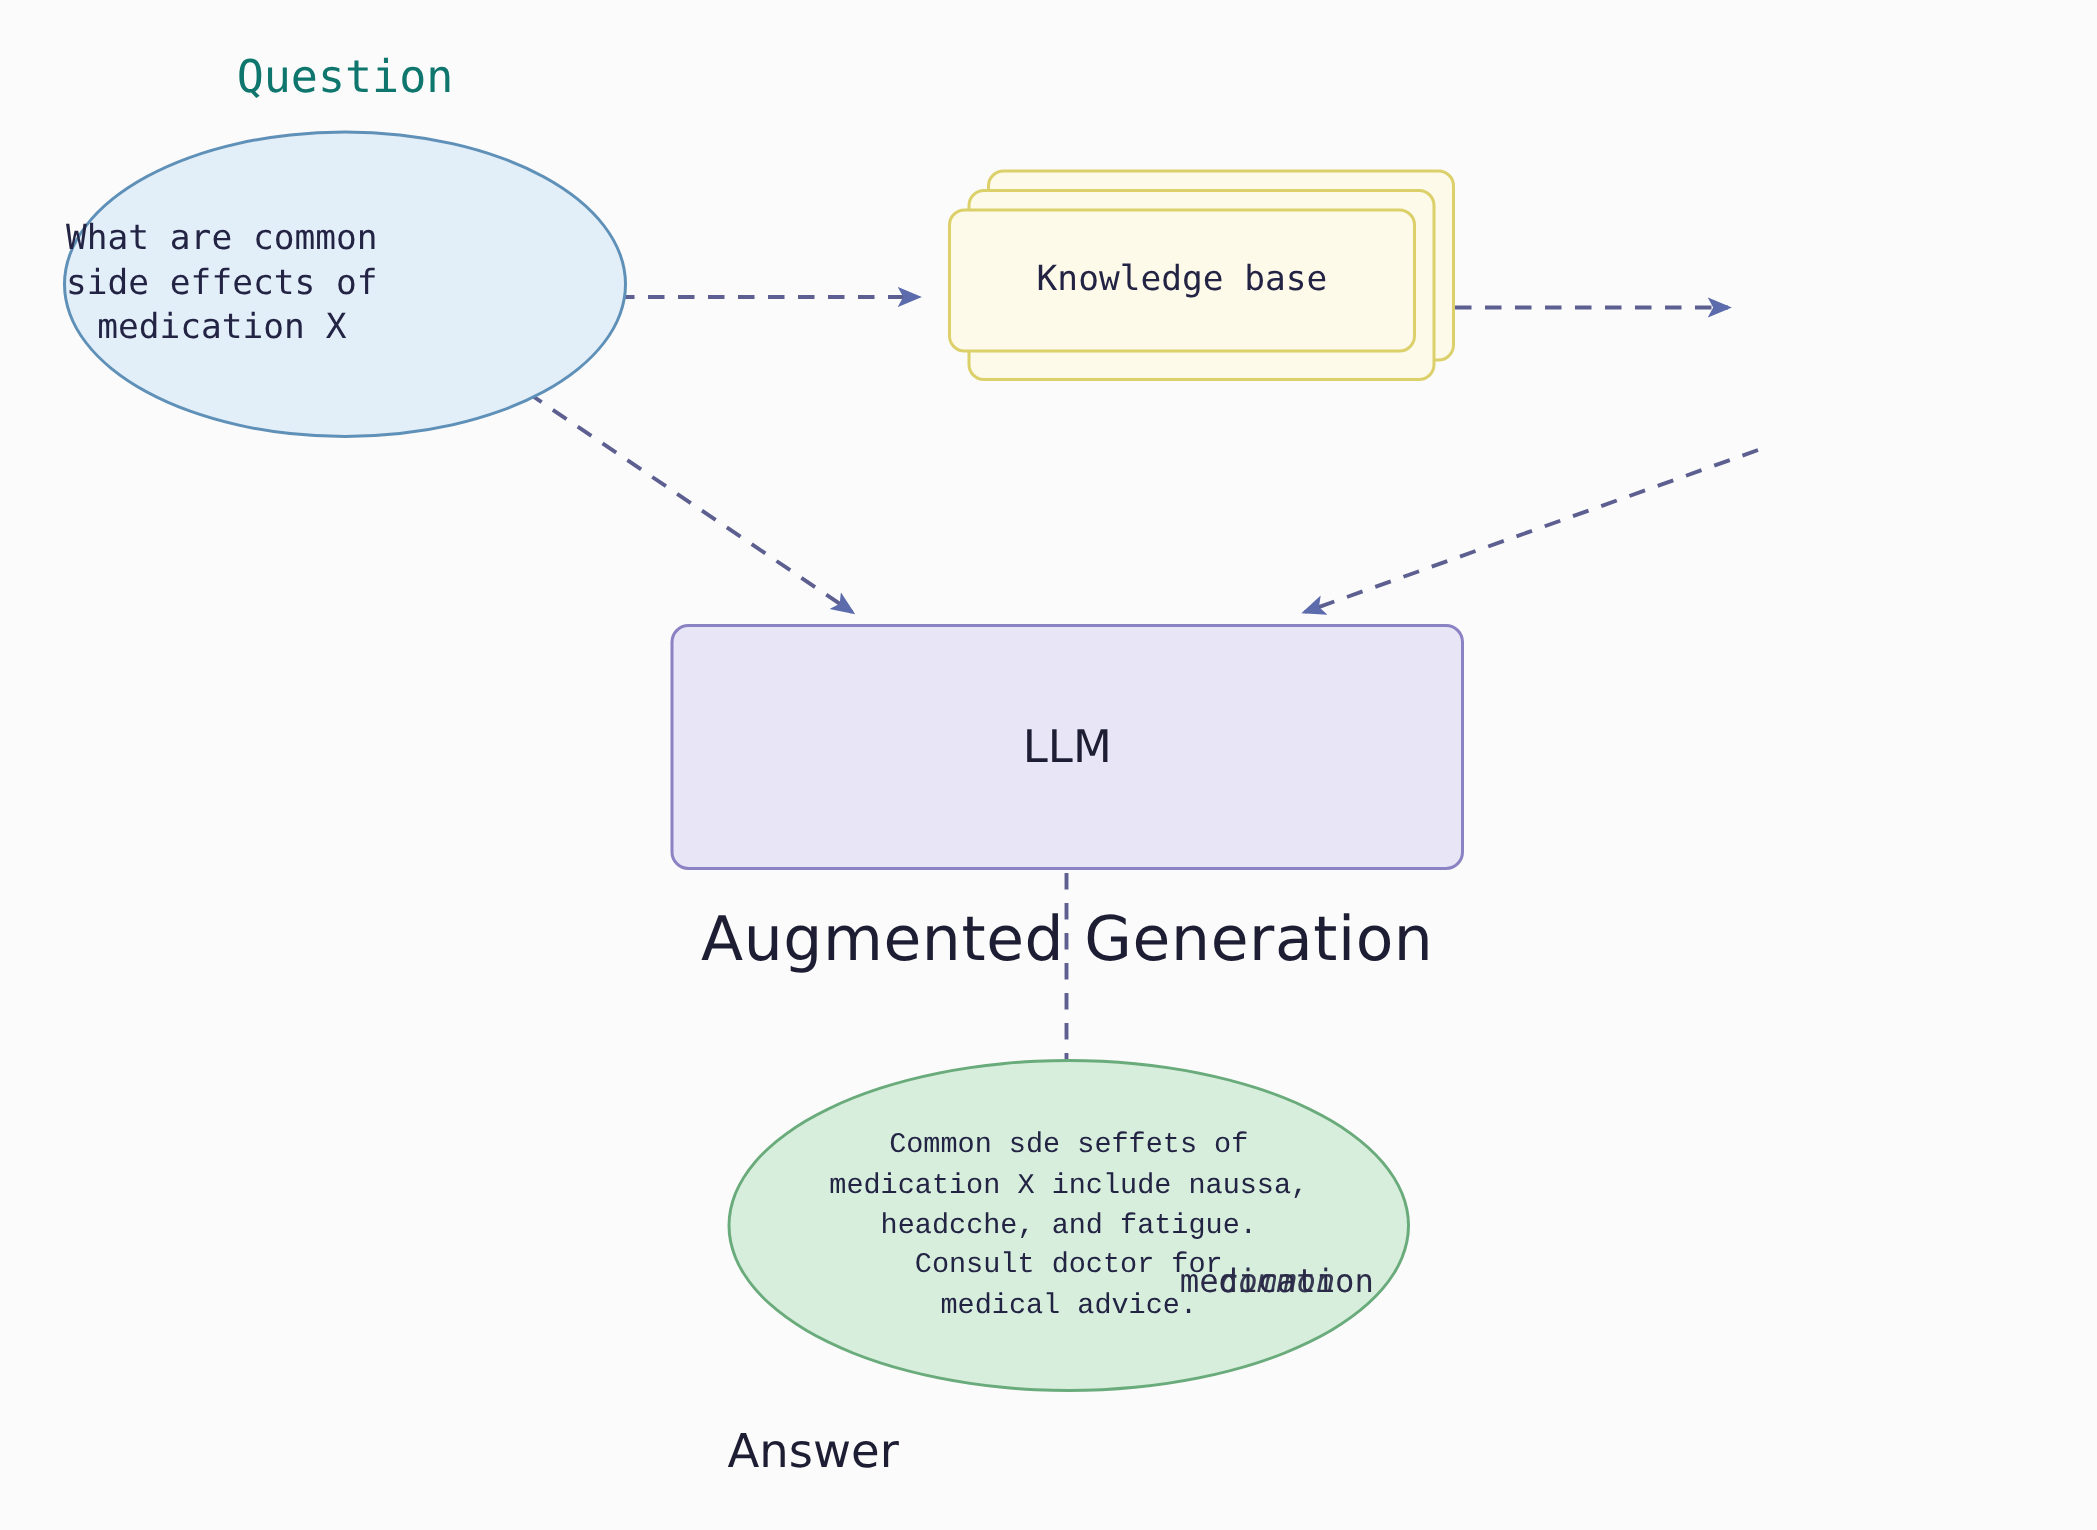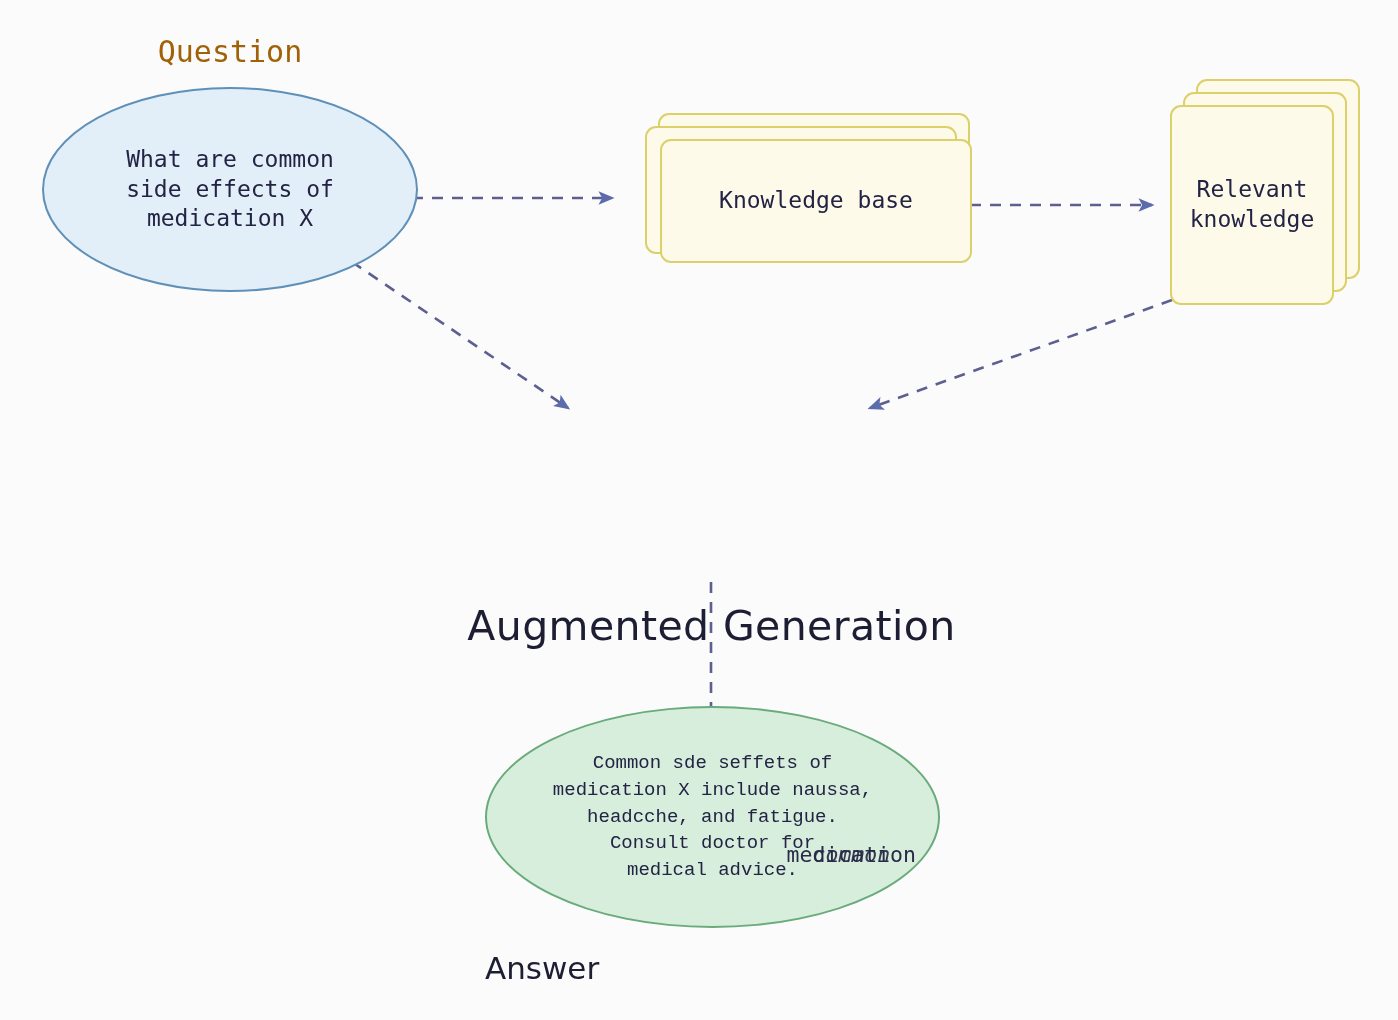--- a/index.html
+++ b/index.html
@@ -42,34 +42,34 @@
     position: absolute;
     left: 42px;
     top: 87px;
     width: 376px;
     height: 205px;
     background: #e2eef8;
     border: 2.2px solid #5f90b8;
     border-radius: 50%;
     display: flex;
     align-items: center;
-    justify-content: center;
+    justify-content: flex-start;
     box-sizing: border-box;
   }
   .ellipse-question .node-text { font-size: 23px; }
 
   .label-question {
     position: absolute;
     left: 42px;
     top: 34px;
     width: 376px;
     text-align: center;
     font-family: "DejaVu Sans Mono", monospace;
     font-size: 30px;
-    color: #a16207;
+    color: #0f766e;
   }
 
   
   .stack {
     position: absolute;
   }
   .stack .card {
     position: absolute;
     background: #fdfaea;
     border: 2.2px solid #dcd06a;
@@ -78,21 +78,21 @@
   }
   .stack .card.front {
     display: flex;
     align-items: center;
     justify-content: center;
   }
 
   .stack-kb { left: 632px; top: 113px; width: 340px; height: 155px; }
   .stack-kb .c3 { left: 26px; top: 0;    width: 312px; height: 128px; }
   .stack-kb .c2 { left: 13px; top: 13px; width: 312px; height: 128px; }
-  .stack-kb .c1 { left: 0;    top: 26px; width: 312px; height: 124px; margin-left: 28px; }
+  .stack-kb .c1 { left: 0;    top: 26px; width: 312px; height: 96px; }
   .stack-kb .node-text { font-size: 23px; }
 
   .stack-rk { left: 1170px; top: 79px; width: 192px; height: 228px; }
   .stack-rk .c3 { left: 26px; top: 0;    width: 164px; height: 200px; }
   .stack-rk .c2 { left: 13px; top: 13px; width: 164px; height: 200px; }
   .stack-rk .c1 { left: 0;    top: 26px; width: 164px; height: 200px; }
   .stack-rk .node-text { font-size: 23px; }
 
   
   .box-llm {
@@ -212,29 +212,24 @@
   </div>
 
   <div class="stack stack-kb">
     <div class="card c3"></div>
     <div class="card c2"></div>
     <div class="card c1 front">
       <div class="node-text">Knowledge base</div>
     </div>
   </div>
 
-  <div class="stack stack-rk">
-    <div class="card c3"></div>
-    <div class="card c2"></div>
-    <div class="card c1 front">
-      <div class="node-text">Relevant
-knowledge</div>
-    </div>
-  </div>
-
+
+  <div class="box-llm">
+    <div class="node-text">LLM</div>
+  </div>
 
   <div class="label-aug">Augmented Generation</div>
 
   <div class="ellipse-answer">
     <div class="answer-text-wrap">
       <div class="node-text">Common sde seffets of
 medication X include naussa,
 headcche, and fatigue.
 Consult doctor for 
 medical advice.</div>

